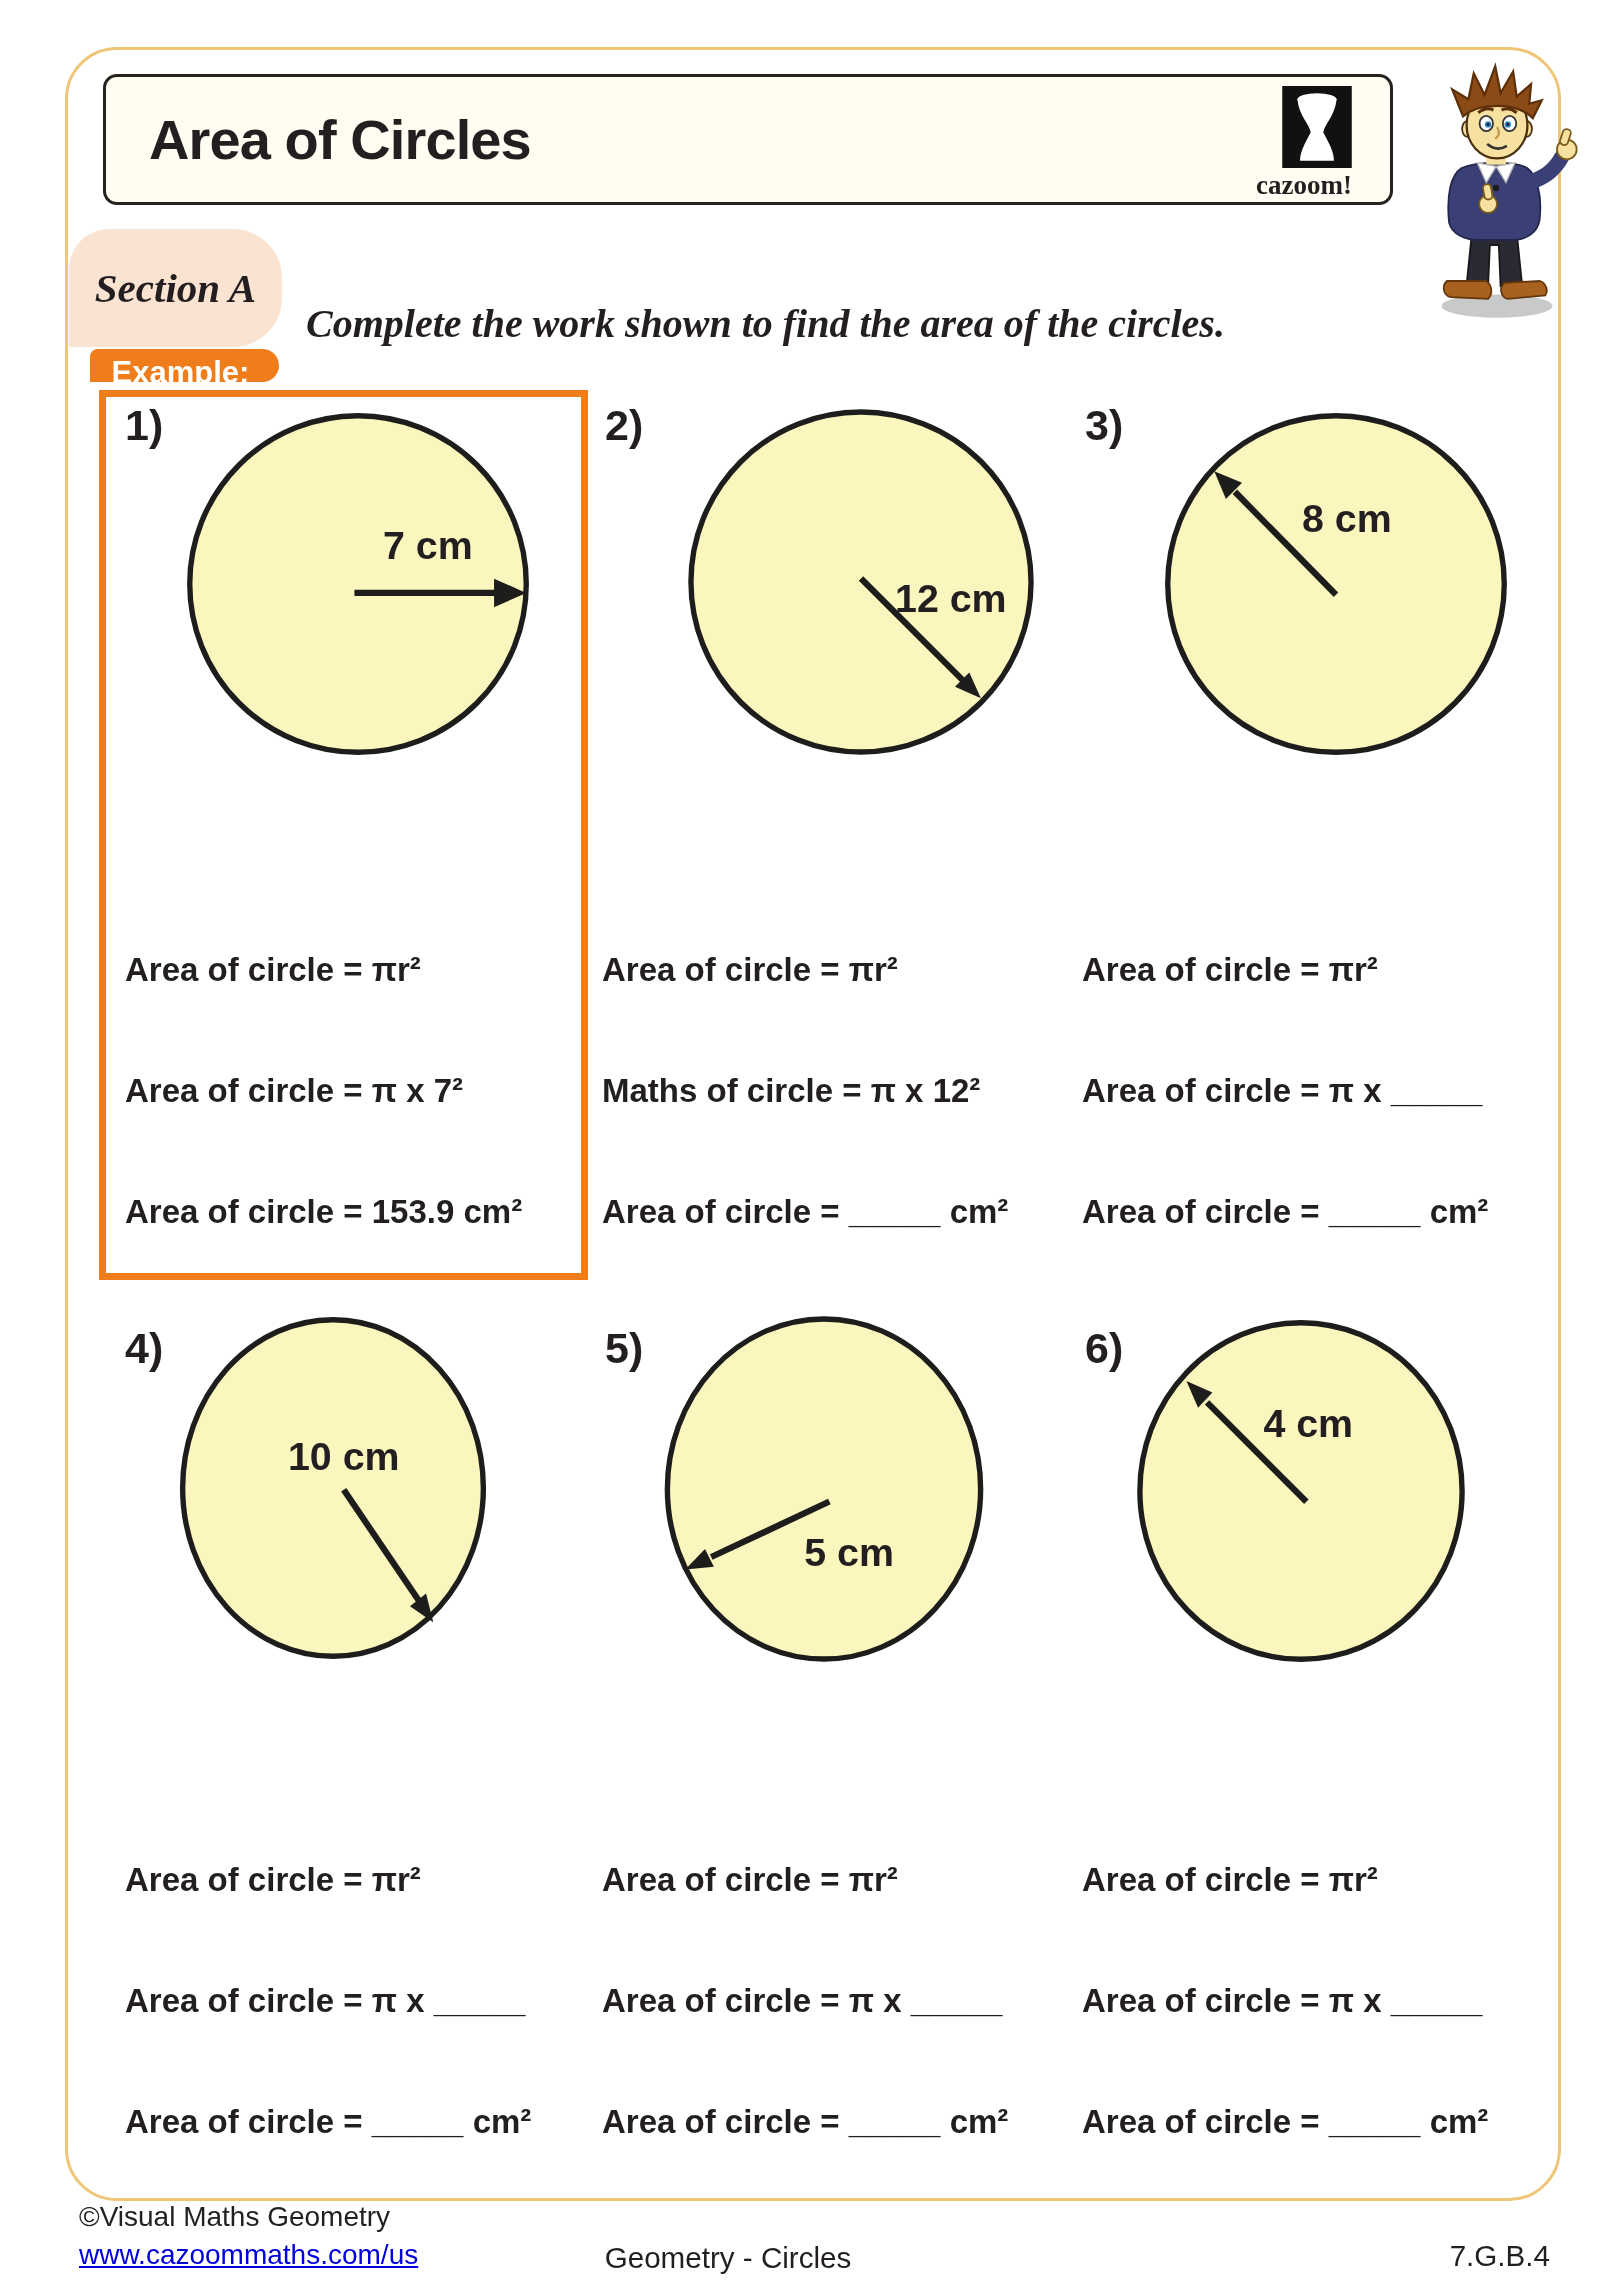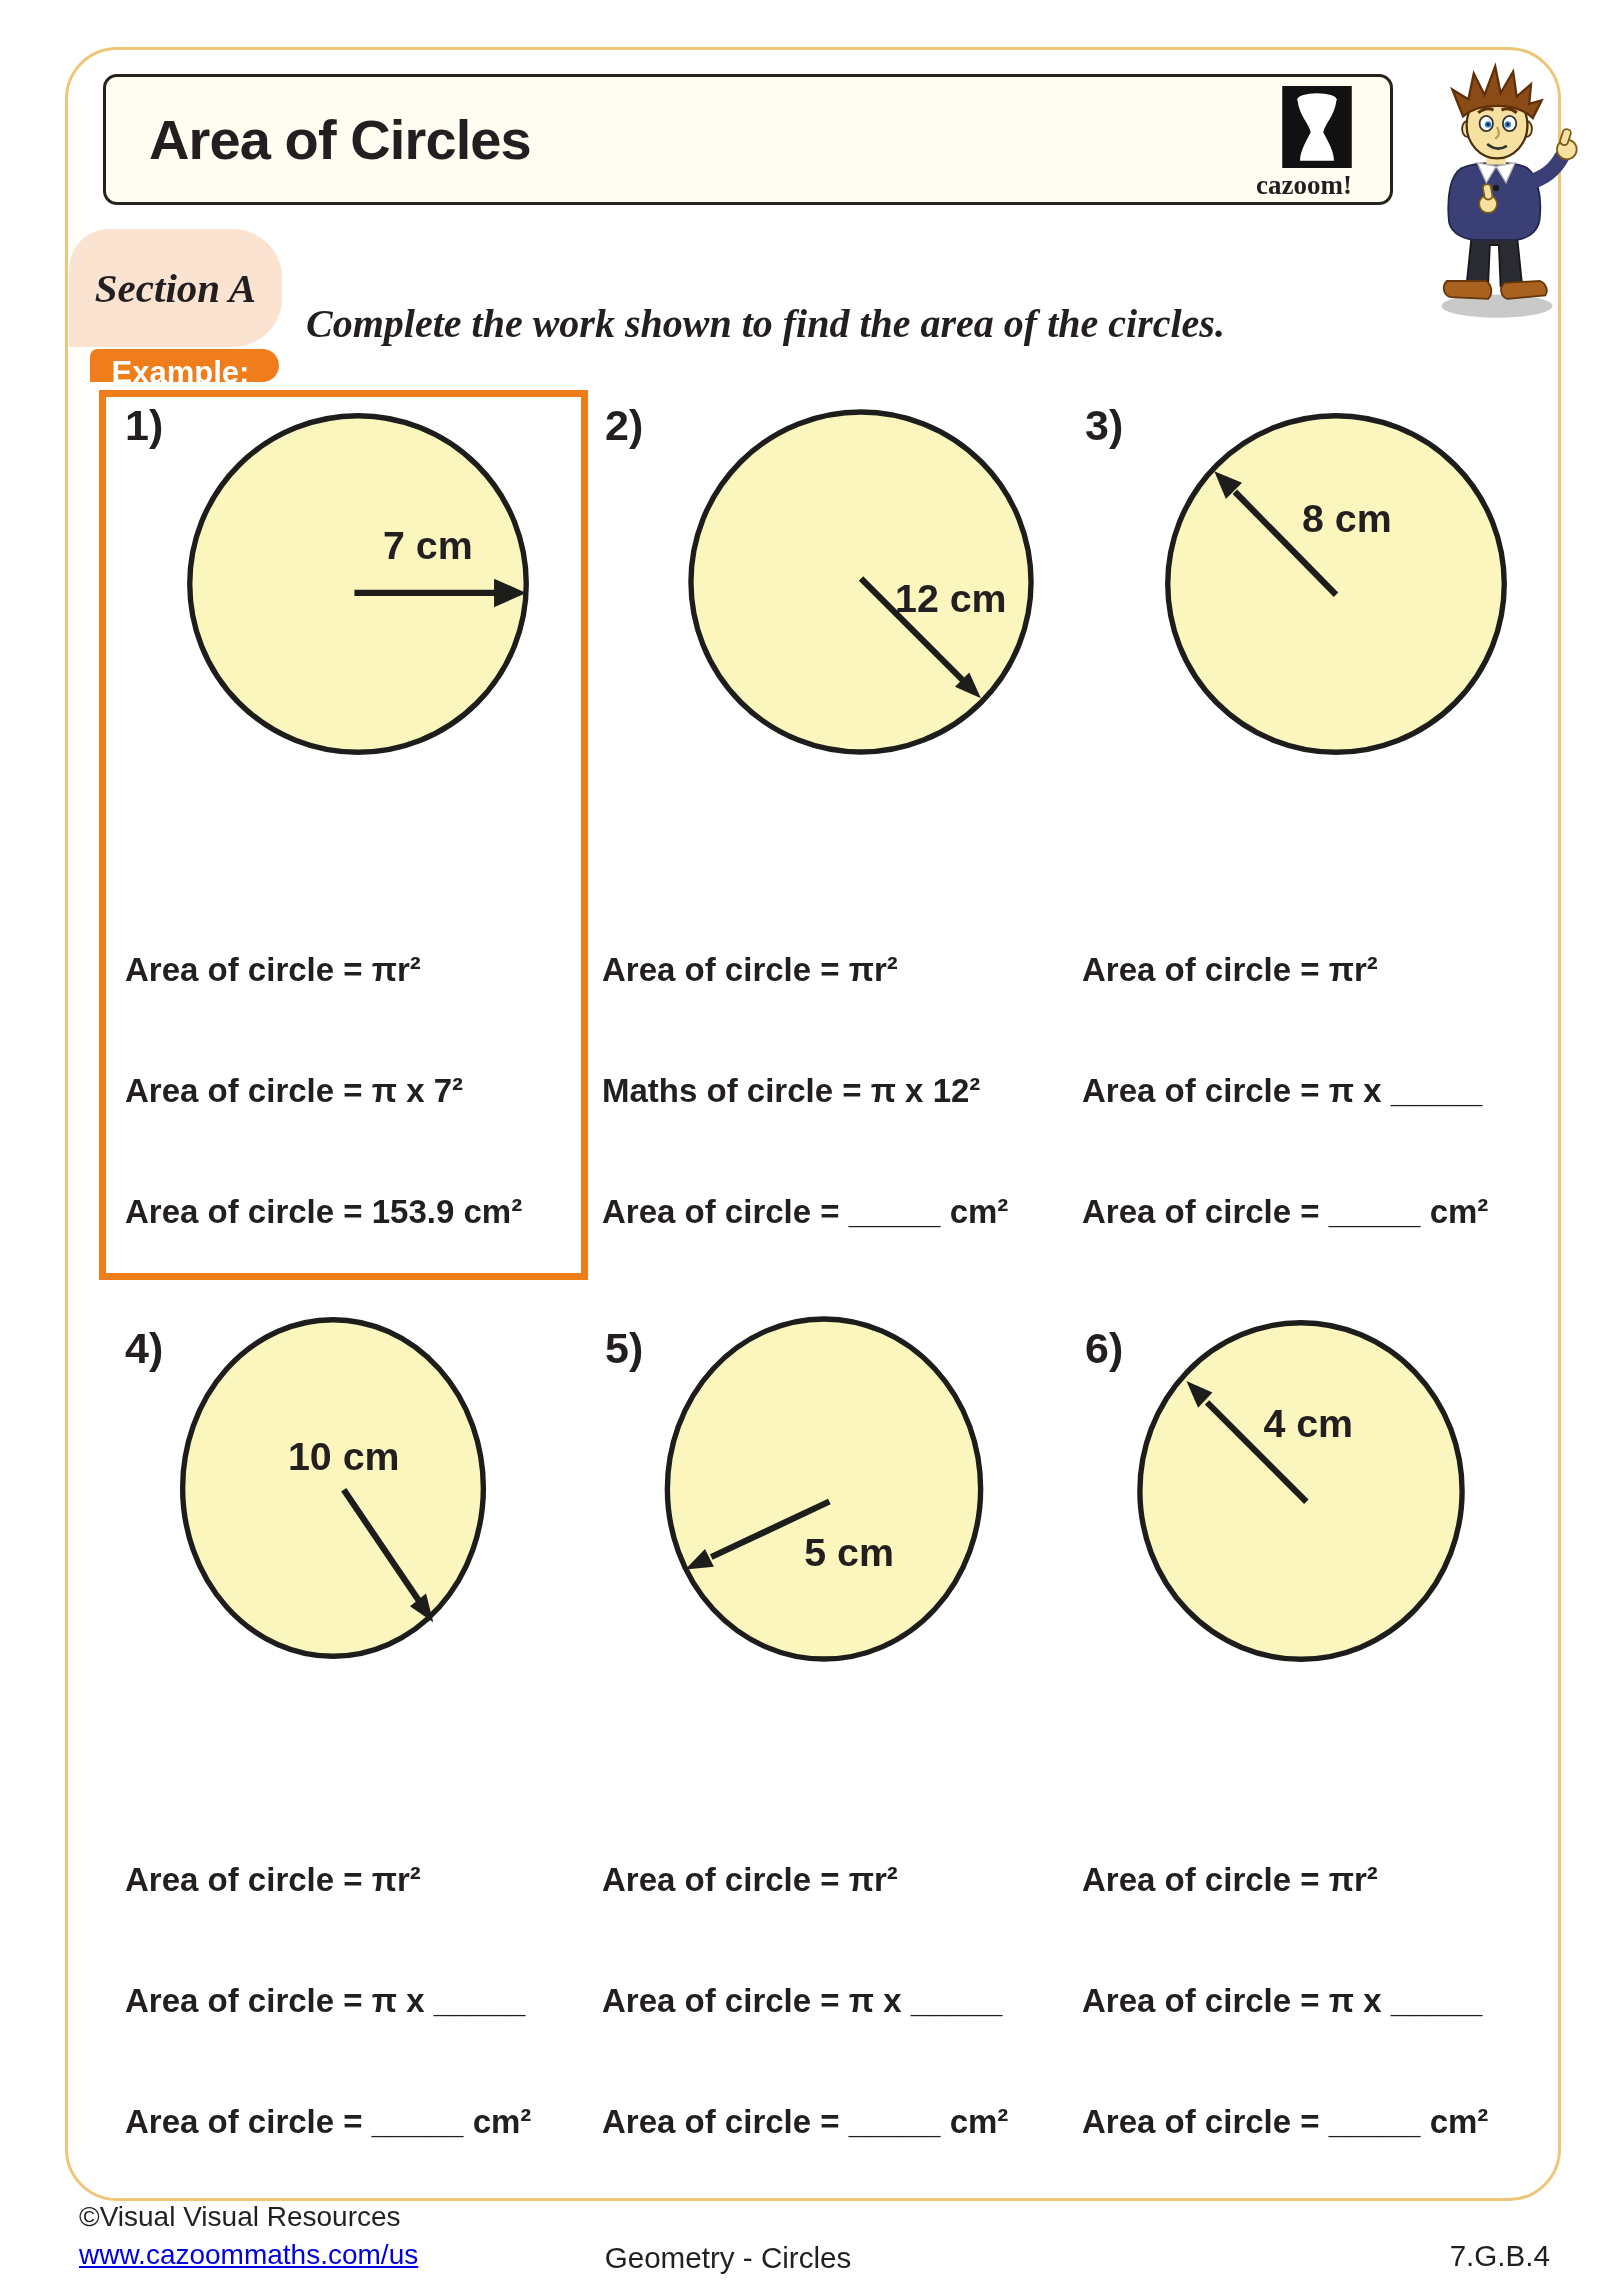--- a/index.html
+++ b/index.html
@@ -166,19 +166,19 @@
   <div class="formula" style="left:125px; top:2103px;">Area of circle = _____ cm²</div>
 
   <div class="formula" style="left:602px; top:1861px;">Area of circle = πr²</div>
   <div class="formula" style="left:602px; top:1982px;">Area of circle = π x _____</div>
   <div class="formula" style="left:602px; top:2103px;">Area of circle = _____ cm²</div>
 
   <div class="formula" style="left:1082px; top:1861px;">Area of circle = πr²</div>
   <div class="formula" style="left:1082px; top:1982px;">Area of circle = π x _____</div>
   <div class="formula" style="left:1082px; top:2103px;">Area of circle = _____ cm²</div>
 
-  <div class="footer-left1">©Visual Visual Resources</div>
+  <div class="footer-left1">©Visual Maths Geometry</div>
   <div class="footer-left2">www.cazoommaths.com/us</div>
   <div class="footer-center">Geometry - Circles</div>
   <div class="footer-right">7.G.B.4</div>
 
 </div>
 
 
 </body></html>

